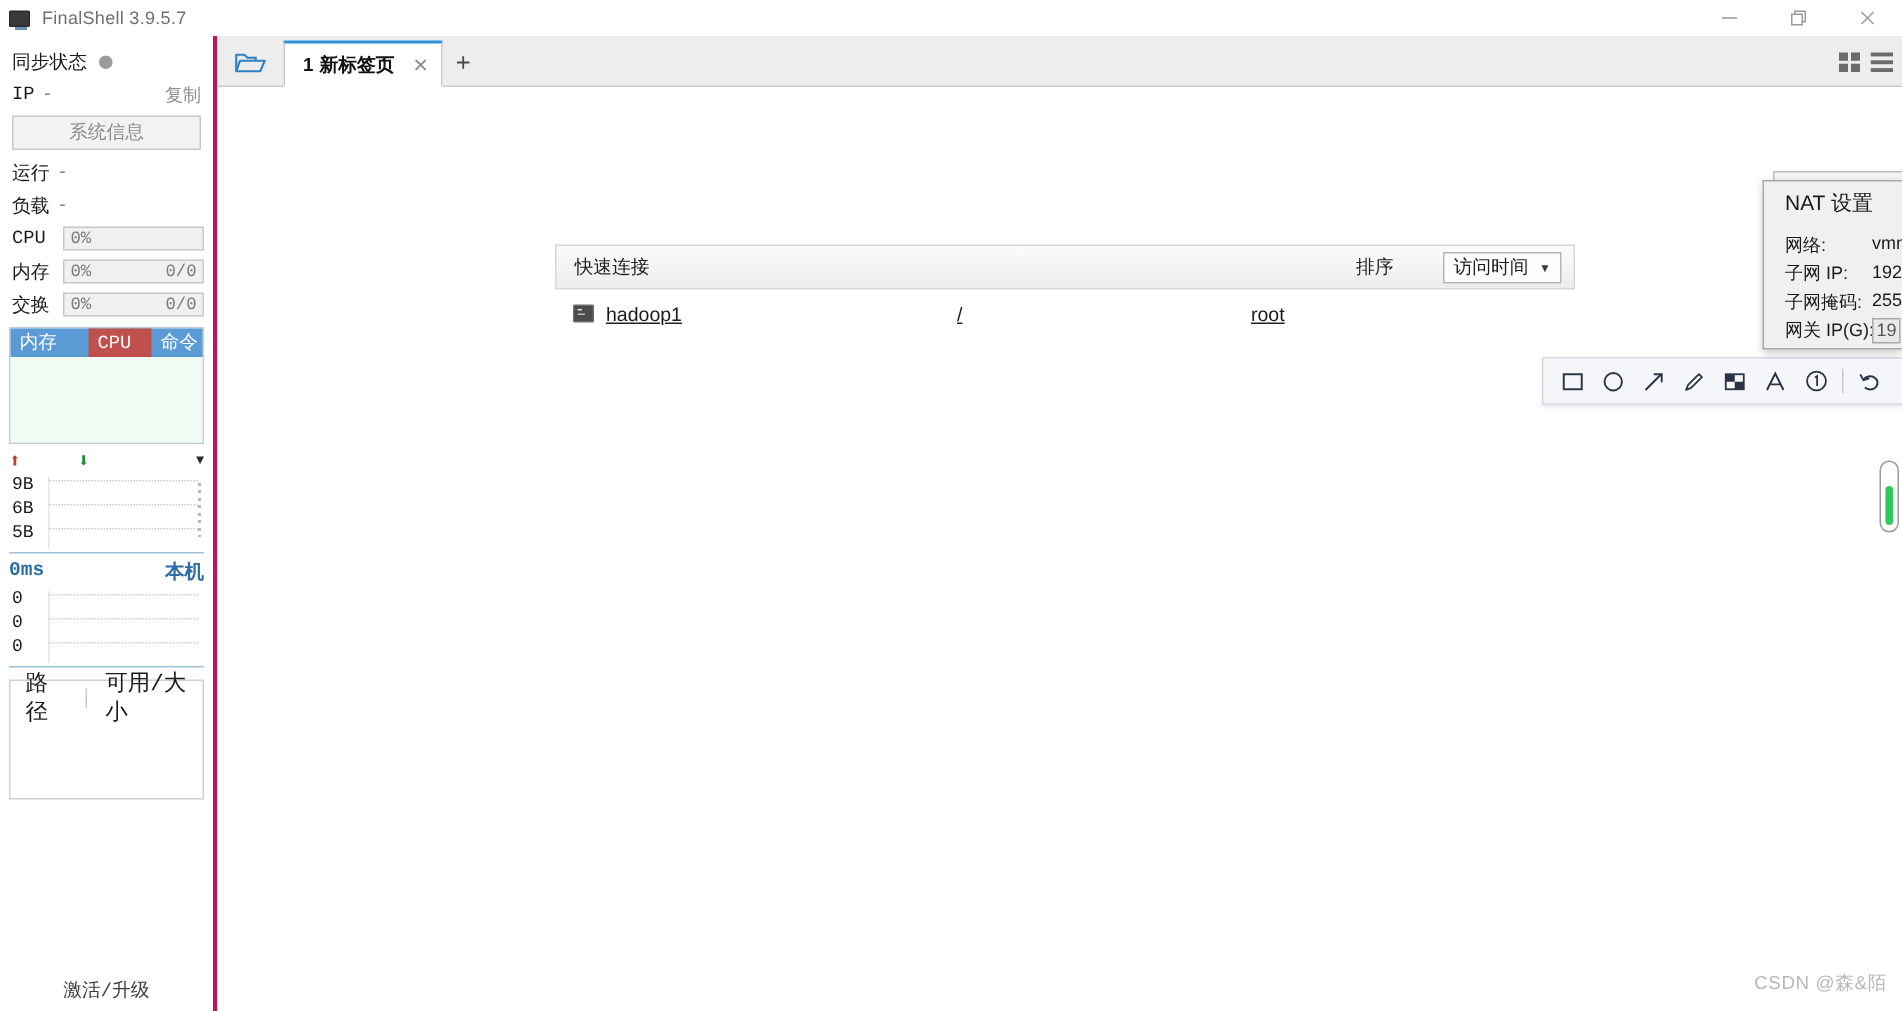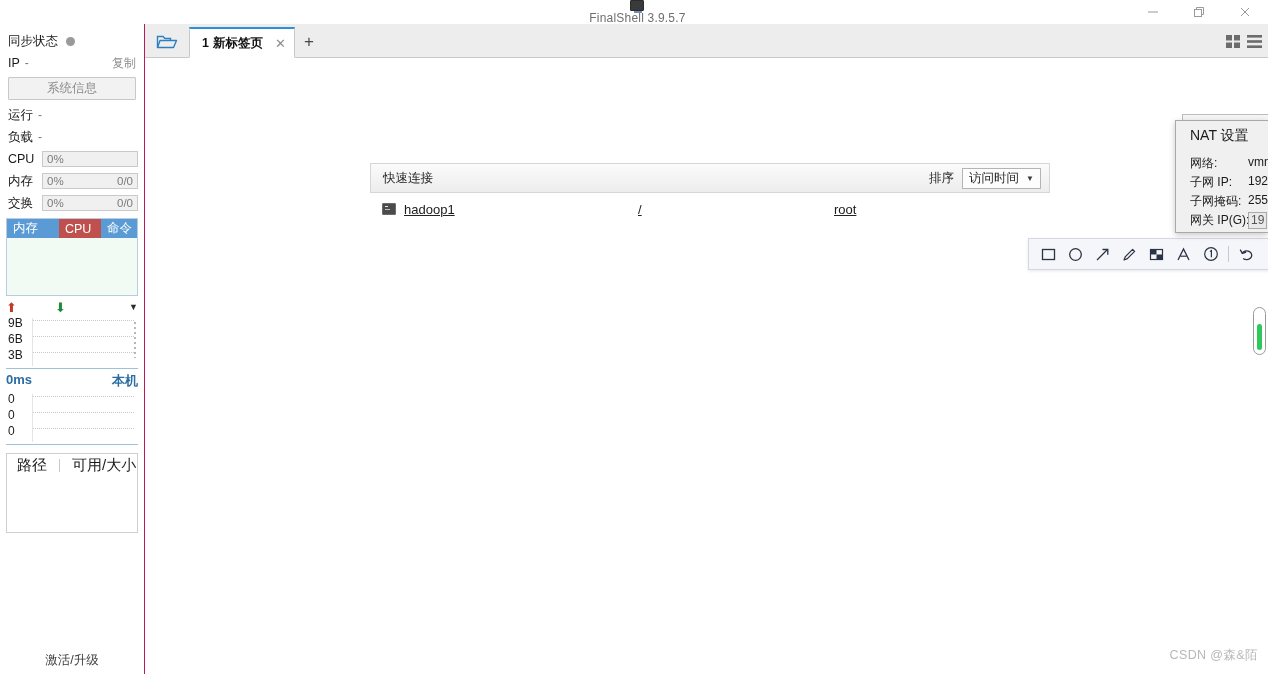--- a/index.html
+++ b/index.html
@@ -28,21 +28,20 @@
 
   
   .titlebar {
     height: 20px;
     min-height: 24px;
     background: #ffffff;
     display: flex;
     align-items: center;
     position: relative;
     border-bottom: 0px solid #e3e3e3;
-    flex-direction: column;
   }
   .titlebar .app-icon {
     margin-left: 5px;
     width: 16px; height: 16px;
     display: flex; align-items: center; justify-content: center;
   }
   .monitor-glyph {
     width: 14px; height: 11px;
     background: #3a3a3a;
     border-radius: 1px;
@@ -84,26 +83,27 @@
     display: flex;
     min-height: 0;
     position: relative;
   }
 
   
   .sidebar {
     width: 145px;
     min-width: 145px;
     background: #ffffff;
-    border-right: 1px solid #be185d;
+    border-right: 3px solid #be185d;
     position: relative;
     display: flex;
     flex-direction: column;
     padding-top: 6px;
     box-sizing: border-box;
+    font-family: Liberation Mono, monospace;
   }
   .sb-row {
     display: flex;
     align-items: center;
     padding: 0 8px;
     height: 22px;
     font-size: 12.5px;
     color: #1a1a1a;
   }
   .sb-label { white-space: nowrap; }
@@ -356,20 +356,21 @@
     width: 680px;
   }
   .qc-head {
     height: 30px;
     background: linear-gradient(#fbfbfb, #ededed);
     border: 1px solid #d6d6d6;
     display: flex;
     align-items: center;
     padding: 0 8px 0 12px;
     box-sizing: border-box;
+    gap: 25px;
   }
   .qc-title { font-size: 12.5px; color: #1f1f1f; }
   .qc-sort-label { margin-left: auto; font-size: 12.5px; color: #1f1f1f; margin-right: 8px;}
   .qc-select {
     height: 21px;
     min-width: 74px;
     border: 1px solid #b4b4b4;
     background: #fdfdfd;
     display: flex;
     align-items: center;
@@ -637,21 +638,21 @@
 
       <div class="graph-wrap">
         <div class="graph-grid">
           <div class="grid-line" style="top:2px"></div>
           <div class="grid-line" style="top:18px"></div>
           <div class="grid-line" style="top:34px"></div>
           <div class="tick-col"></div>
         </div>
         <span class="g-label" style="top:0px">9B</span>
         <span class="g-label" style="top:16px">6B</span>
-        <span class="g-label" style="top:32px">3B</span>
+        <span class="g-label" style="top:32px">5B</span>
       </div>
 
       <div class="ping-head">
         <span class="ping-ms">0ms</span>
         <span class="ping-local">本机</span>
       </div>
 
       <div class="graph-wrap">
         <div class="graph-grid">
           <div class="grid-line" style="top:2px"></div>

